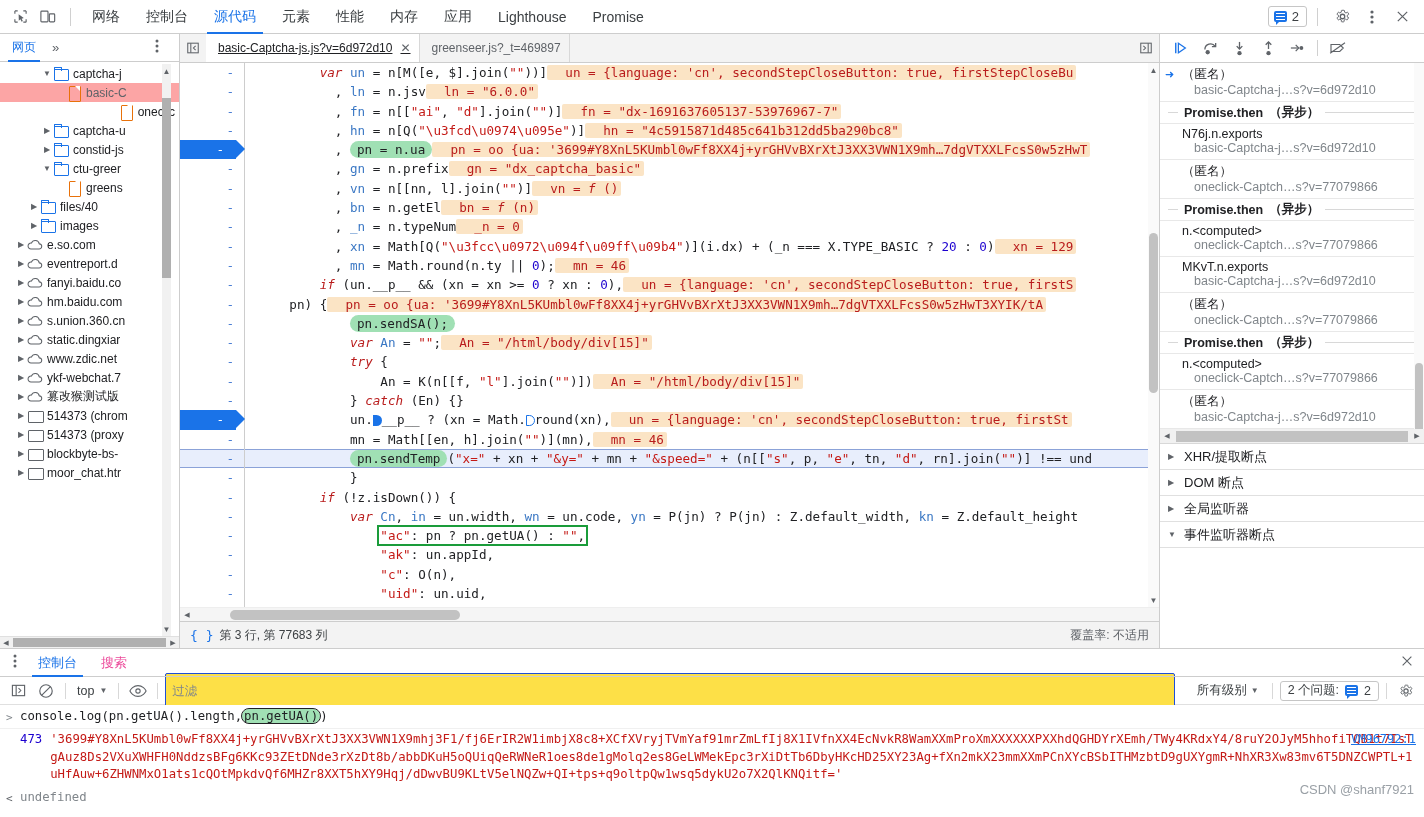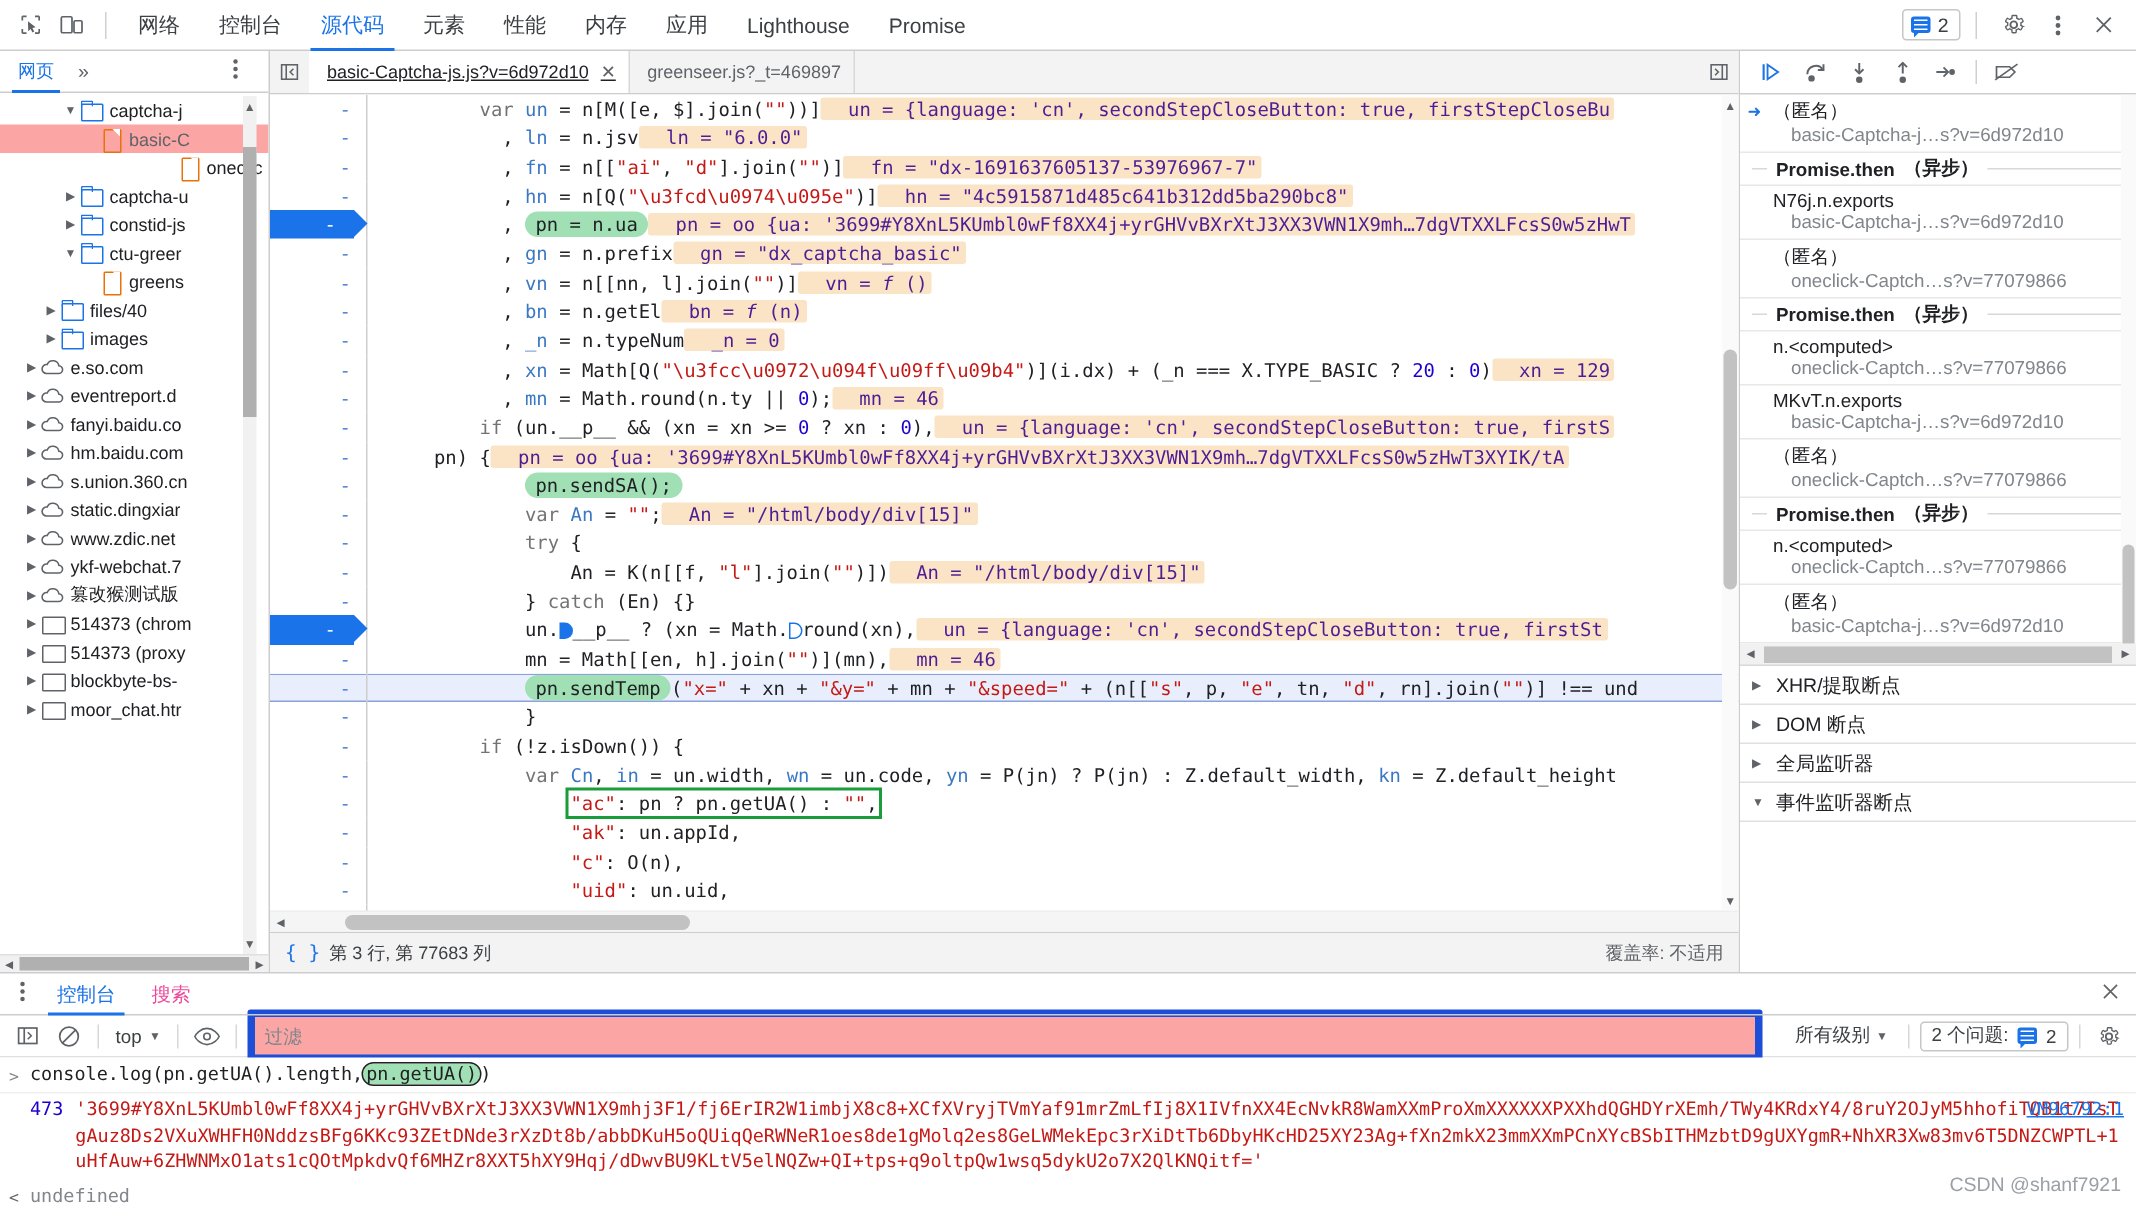--- a/index.html
+++ b/index.html
@@ -134,25 +134,25 @@
   .bpmark {
     position: absolute; left: 0; top: 0; height: 19.3px; width: 56px; background: #1a73e8;
     color: #fff; text-align: right; padding-right: 12px;
   }
   .bpmark::after {
     content: ""; position: absolute; right: -9px; top: 0;
     border-top: 9.6px solid transparent; border-bottom: 9.7px solid transparent; border-left: 9px solid #1a73e8;
   }
   .gutline { width: 1px; background: #cdcdcd; align-self: stretch; margin-right: 14px; flex:none;}
   .ctext { flex: 1 1 auto; }
-  .kw { color: #737373; }
+  .kw { color: #b91c1c; font-style: italic; }
   .num { color: #1c00cf; }
   .str { color: #c41a16; }
   .vn { color: #3b78c4; }
-  .inl { background: #fbe4c5; color: #4c1d95; border-radius: 2px; padding: 0 3px; }
+  .inl { background: #fbe4c5; color: #b91c1c; border-radius: 2px; padding: 0 3px; }
   .pill { background: #a0e0b4; border-radius: 9px; padding: 1px 7px; color: #202124;}
   .greenbox { outline: 2.5px solid #1a9c3a; outline-offset: 1px; }
   .dot-b { display:inline-block; width:9px;height:11px; background:#1a73e8; border-radius:0 6px 6px 0; vertical-align:-2px;}
   .dot-w { display:inline-block; width:9px;height:11px; border:1px solid #1a73e8; background:#fff; border-radius:0 6px 6px 0; vertical-align:-2px;}
 
   .code-vscroll { position:absolute; right: 0; top: 0; bottom: 0; width: 11px; background: #fafafa;}
   .code-vthumb { position:absolute; right:1px; top: 170px; width: 9px; height: 160px; background: #c2c2c2; border-radius: 5px; }
   .code-up, .code-down { position:absolute; right:0; width:11px; height:14px; display:flex;align-items:center;justify-content:center;font-size:8px;color:#5f6368;}
   .code-up{top:0;} .code-down{bottom:0;}
   .code-hscroll { height: 14px; min-height:14px; background:#f5f5f5; display:flex; align-items:center; border-top:1px solid #eee;}
@@ -209,22 +209,22 @@
   .drawer-close { position:absolute; right:10px; color:#5f6368; cursor:pointer; font-size:15px;}
 
   .console-toolbar {
     height: 28px; min-height:28px; display:flex; align-items:center; gap:4px;
     border-bottom: 1px solid #e0e0e0; padding: 0 6px; background:#fff;
   }
   .ct-btn { width:24px;height:22px;display:flex;align-items:center;justify-content:center;color:#5f6368;cursor:pointer;}
   .ct-sep { width:1px;height:16px;background:#d8d8d8;margin:0 3px;}
   .ctx-sel { display:flex;align-items:center;gap:5px;font-size:12.5px;color:#3c4043;cursor:pointer;padding:0 4px;}
   .filter-input {
-    flex: 1 1 auto; height: 35px; border: 5px solid #1d4ed8; border-radius: 2px;
-    padding: 0 6px; font-size: 12.5px; color: #202124; outline: none; background:#fca5a5;
+    flex: 1 1 auto; height: 35px; border: 1px solid #1d4ed8; border-radius: 2px;
+    padding: 0 6px; font-size: 12.5px; color: #202124; outline: none; background:#fde047;
     font-family: "Liberation Sans", sans-serif;
   }
   .filter-input::placeholder { color: #80868b; }
   .level-sel { display:flex;align-items:center;gap:4px;font-size:12.5px;color:#3c4043;cursor:pointer;padding:0 6px;white-space:nowrap;margin-left:12px;}
   .probs {
     display:flex;align-items:center;gap:6px;border:1px solid #c6c6c6;border-radius:3px;
     padding:1px 7px;height:20px;font-size:12.5px;color:#3c4043;cursor:pointer;white-space:nowrap;
   }
 
   .console-body { flex: 1 1 auto; min-height: 0; overflow: hidden; position: relative; background:#fff; }

